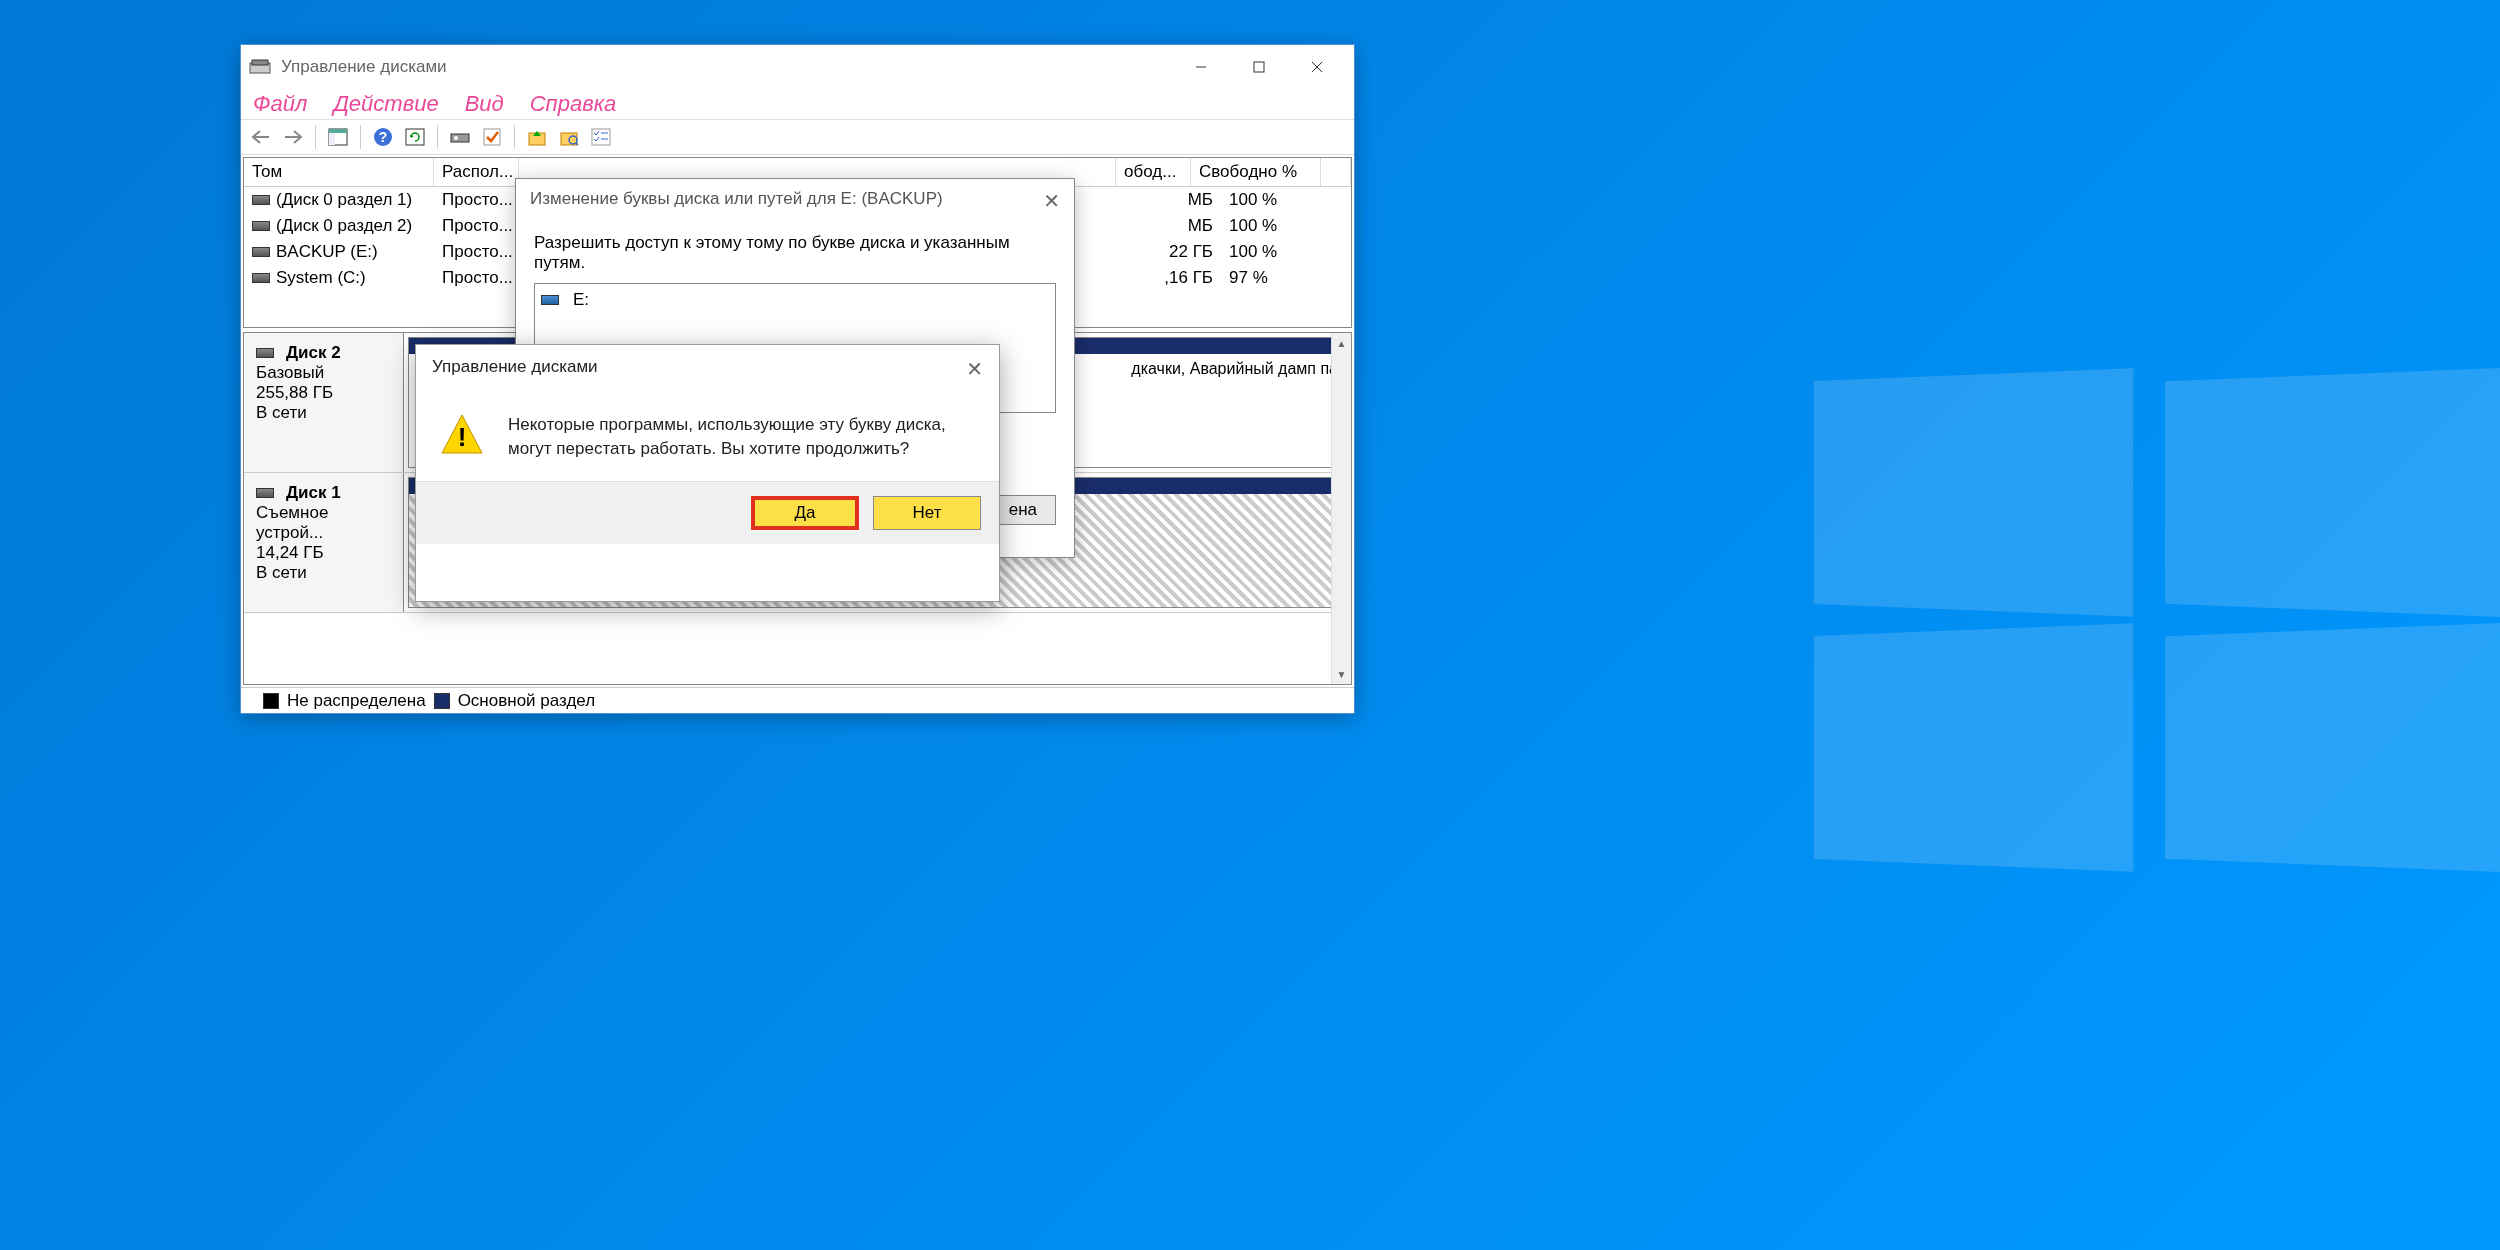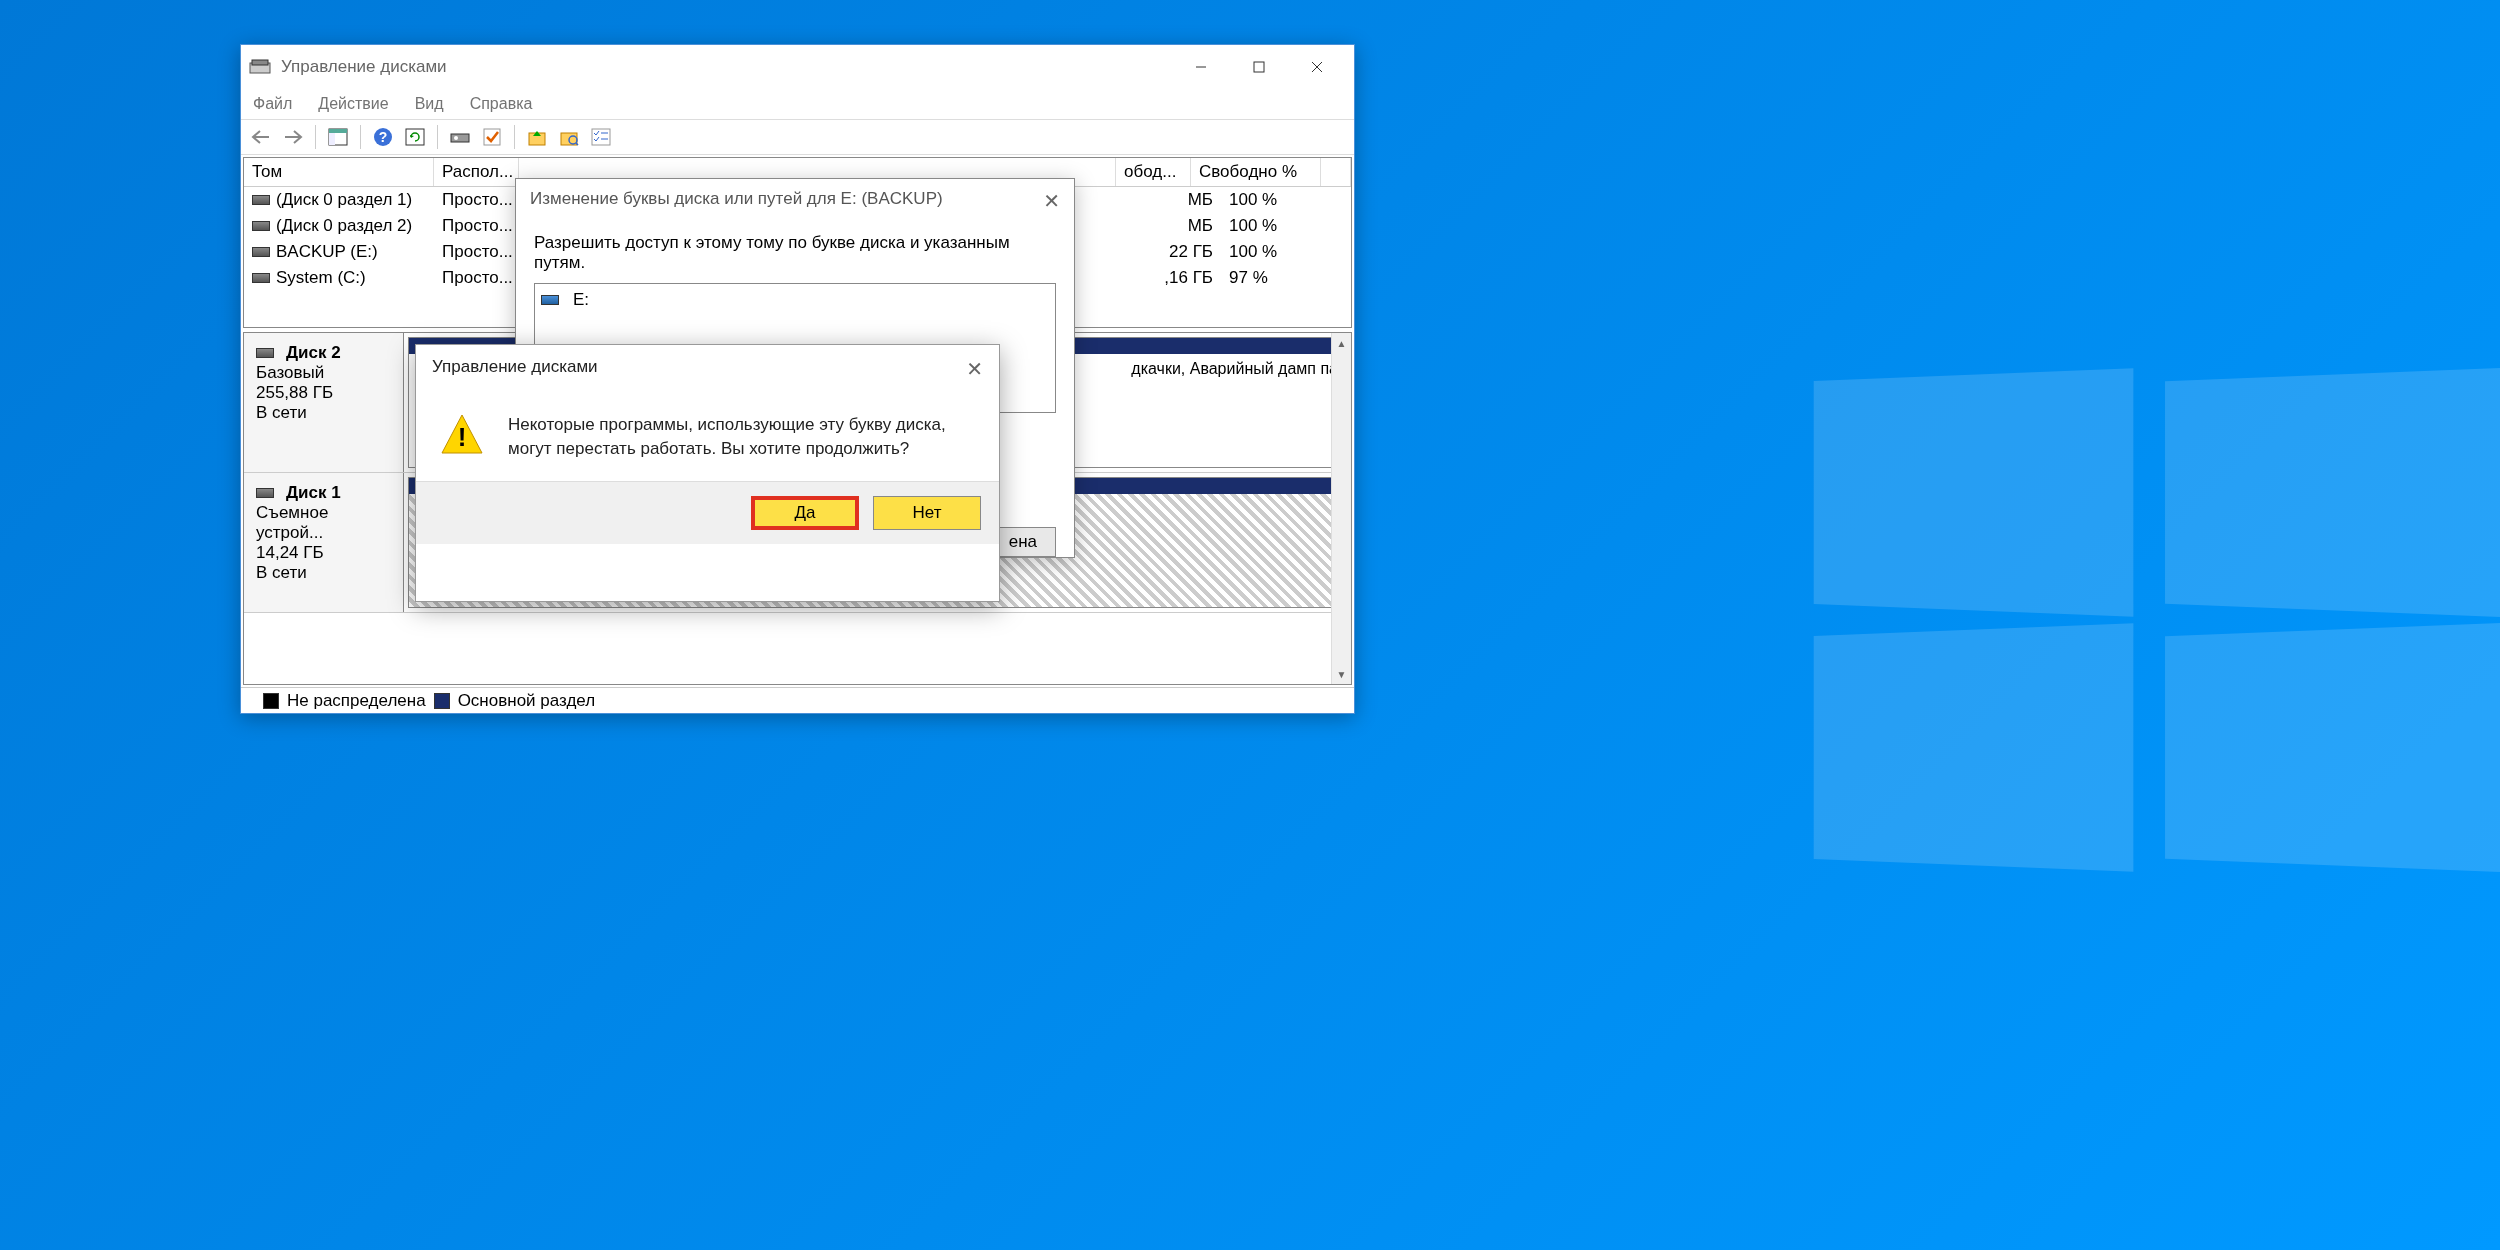--- a/index.html
+++ b/index.html
@@ -12,21 +12,21 @@
 .wl4 { left: 350px; top: 255px; width: 350px; height: 235px; transform: perspective(800px) rotateY(-15deg); }
 
 .main-window { position: absolute; left: 240px; top: 44px; width: 1115px; height: 670px; background: #fff; border: 1px solid #4a90d9; box-shadow: 0 4px 20px rgba(0,0,0,0.3); }
 .titlebar { height: 44px; display: flex; align-items: center; padding: 0 8px; background: #fff; }
 .titlebar-icon { width: 22px; height: 16px; margin-right: 10px; }
 .titlebar-title { color: #666; font-size: 17px; flex: 1; }
 .titlebar-btns { display: flex; }
 .tb-btn { width: 58px; height: 40px; display: flex; align-items: center; justify-content: center; color: #555; font-size: 18px; cursor: default; }
 .tb-btn svg { stroke: #333; fill: none; stroke-width: 1; }
 
-.menubar { display: flex; padding: 0 12px; height: 30px; align-items: center; font-size: 16px; color: #737373; }
+.menubar { display: flex; padding: 0 12px; height: 30px; align-items: center; font-size: 22px; color: #ec4899; font-style: italic; }
 .menubar span { margin-right: 26px; cursor: default; }
 
 .toolbar { height: 36px; border-top: 1px solid #ddd; border-bottom: 1px solid #ddd; display: flex; align-items: center; padding: 0 6px; gap: 4px; }
 .tb-icon { width: 28px; height: 28px; display: flex; align-items: center; justify-content: center; }
 .tb-sep { width: 1px; height: 24px; background: #ccc; margin: 0 4px; }
 
 .content-area { height: calc(100% - 44px - 30px - 36px - 26px); display: flex; flex-direction: column; }
 .vol-table { border: 1px solid #888; margin: 2px; background: #fff; }
 .vol-header { display: flex; background: #fff; border-bottom: 1px solid #ccc; }
 .vh-cell { padding: 4px 8px; font-size: 17px; border-right: 1px solid #ddd; background: #fff; cursor: default; }
@@ -297,21 +297,21 @@
   </div>
   <div class="dlg-body">
     <div>Разрешить доступ к этому тому по букве диска и указанным путям.</div>
     <div class="path-list">
       <div class="path-item">
         <span class="disk-icon blue"></span>
         <span>E:</span>
       </div>
     </div>
   </div>
-  <div style="position:absolute;bottom:0;right:18px;display:flex;gap:8px">
+  <div style="position:absolute;bottom:32px;right:18px;display:flex;gap:8px">
     <div class="dlg-btn">ена</div>
   </div>
 </div>
 
 <div class="dialog2">
   <div class="dlg2-title">
     <span>Управление дисками</span>
     <span class="dlg-close" style="margin-left:auto">✕</span>
   </div>
   <div class="dlg2-body">

